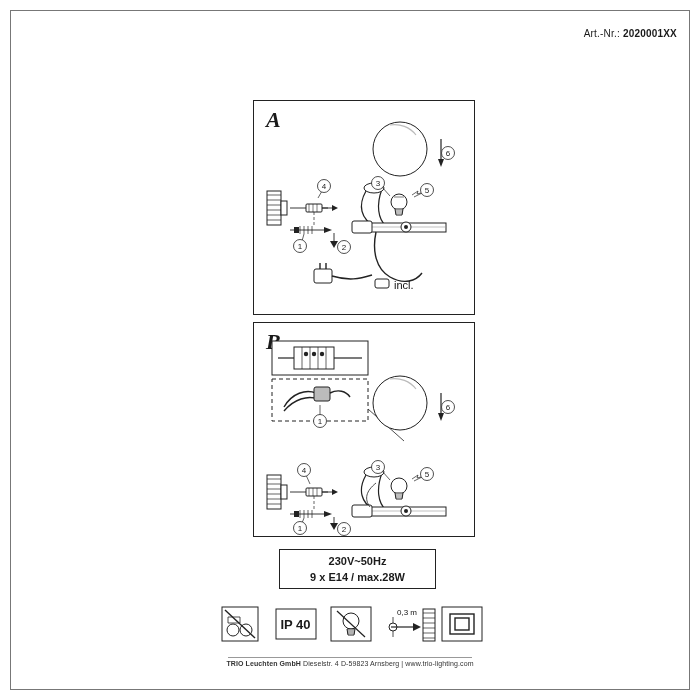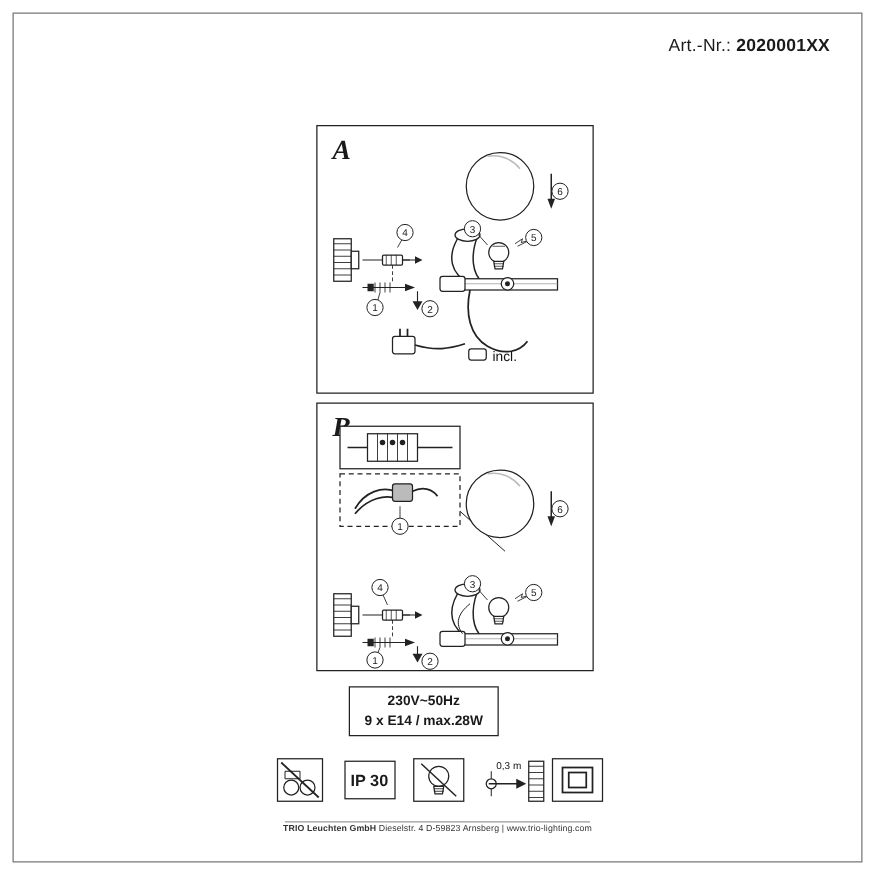--- a/index.html
+++ b/index.html
@@ -26,23 +26,23 @@
     top: 10px;
     width: 680px;
     height: 680px;
     border: 1px solid #777;
     box-sizing: border-box;
   }
 
   
   .art-nr {
     position: absolute;
-    right: 36px;
+    right: 23px;
     top: 28px;
-    font-size: 14px;
+    font-size: 10px;
     letter-spacing: 0.2px;
     white-space: nowrap;
   }
   .art-nr .num {
     font-weight: bold;
   }
 
   .logo {
     position: absolute;
     left: 112px;
@@ -72,21 +72,21 @@
     font-family: "Liberation Serif", serif;
   }
 
   .panel svg { position: absolute; left: 0; top: 0; }
 
   
   #spec-box {
     position: absolute;
     left: 279px;
     top: 549px;
-    width: 120px;
+    width: 157px;
     height: 40px;
     border: 1px solid #222;
     box-sizing: border-box;
     display: flex;
     flex-direction: column;
     align-items: center;
     justify-content: center;
     gap: 2px;
   }
   #spec-box div {
@@ -373,21 +373,21 @@
         <circle cx="28" cy="27" r="6" fill="#fff" stroke="#222"></circle>
         <line x1="7" y1="7" x2="37" y2="35" stroke="#222" stroke-width="1.4"></line>
         <path d="M10 14 h12 v6 h-12 z" fill="none" stroke="#222" stroke-width="0.8"></path>
       </svg>
     </div>
 
     <div class="icon-cell">
       <svg width="44" height="42" viewBox="0 0 44 42" xmlns="http://www.w3.org/2000/svg">
         <rect x="2" y="6" width="40" height="30" fill="#fff" stroke="#222"></rect>
       </svg>
-      <div class="ip-text">IP 30</div>
+      <div class="ip-text">IP 40</div>
     </div>
 
     <div class="icon-cell">
       <svg width="44" height="42" viewBox="0 0 44 42" xmlns="http://www.w3.org/2000/svg">
         <rect x="2" y="4" width="40" height="34" fill="#fff" stroke="#222"></rect>
         <circle cx="22" cy="18" r="8" fill="#fff" stroke="#222"></circle>
         <path d="M18 26 h8 l-1 6 h-6 z" fill="#fff" stroke="#222"></path>
         <line x1="18" y1="28" x2="26" y2="28" stroke="#222" stroke-width="0.7"></line>
         <line x1="18" y1="30" x2="26" y2="30" stroke="#222" stroke-width="0.7"></line>
         <line x1="8" y1="8" x2="36" y2="34" stroke="#222" stroke-width="1.2"></line>

